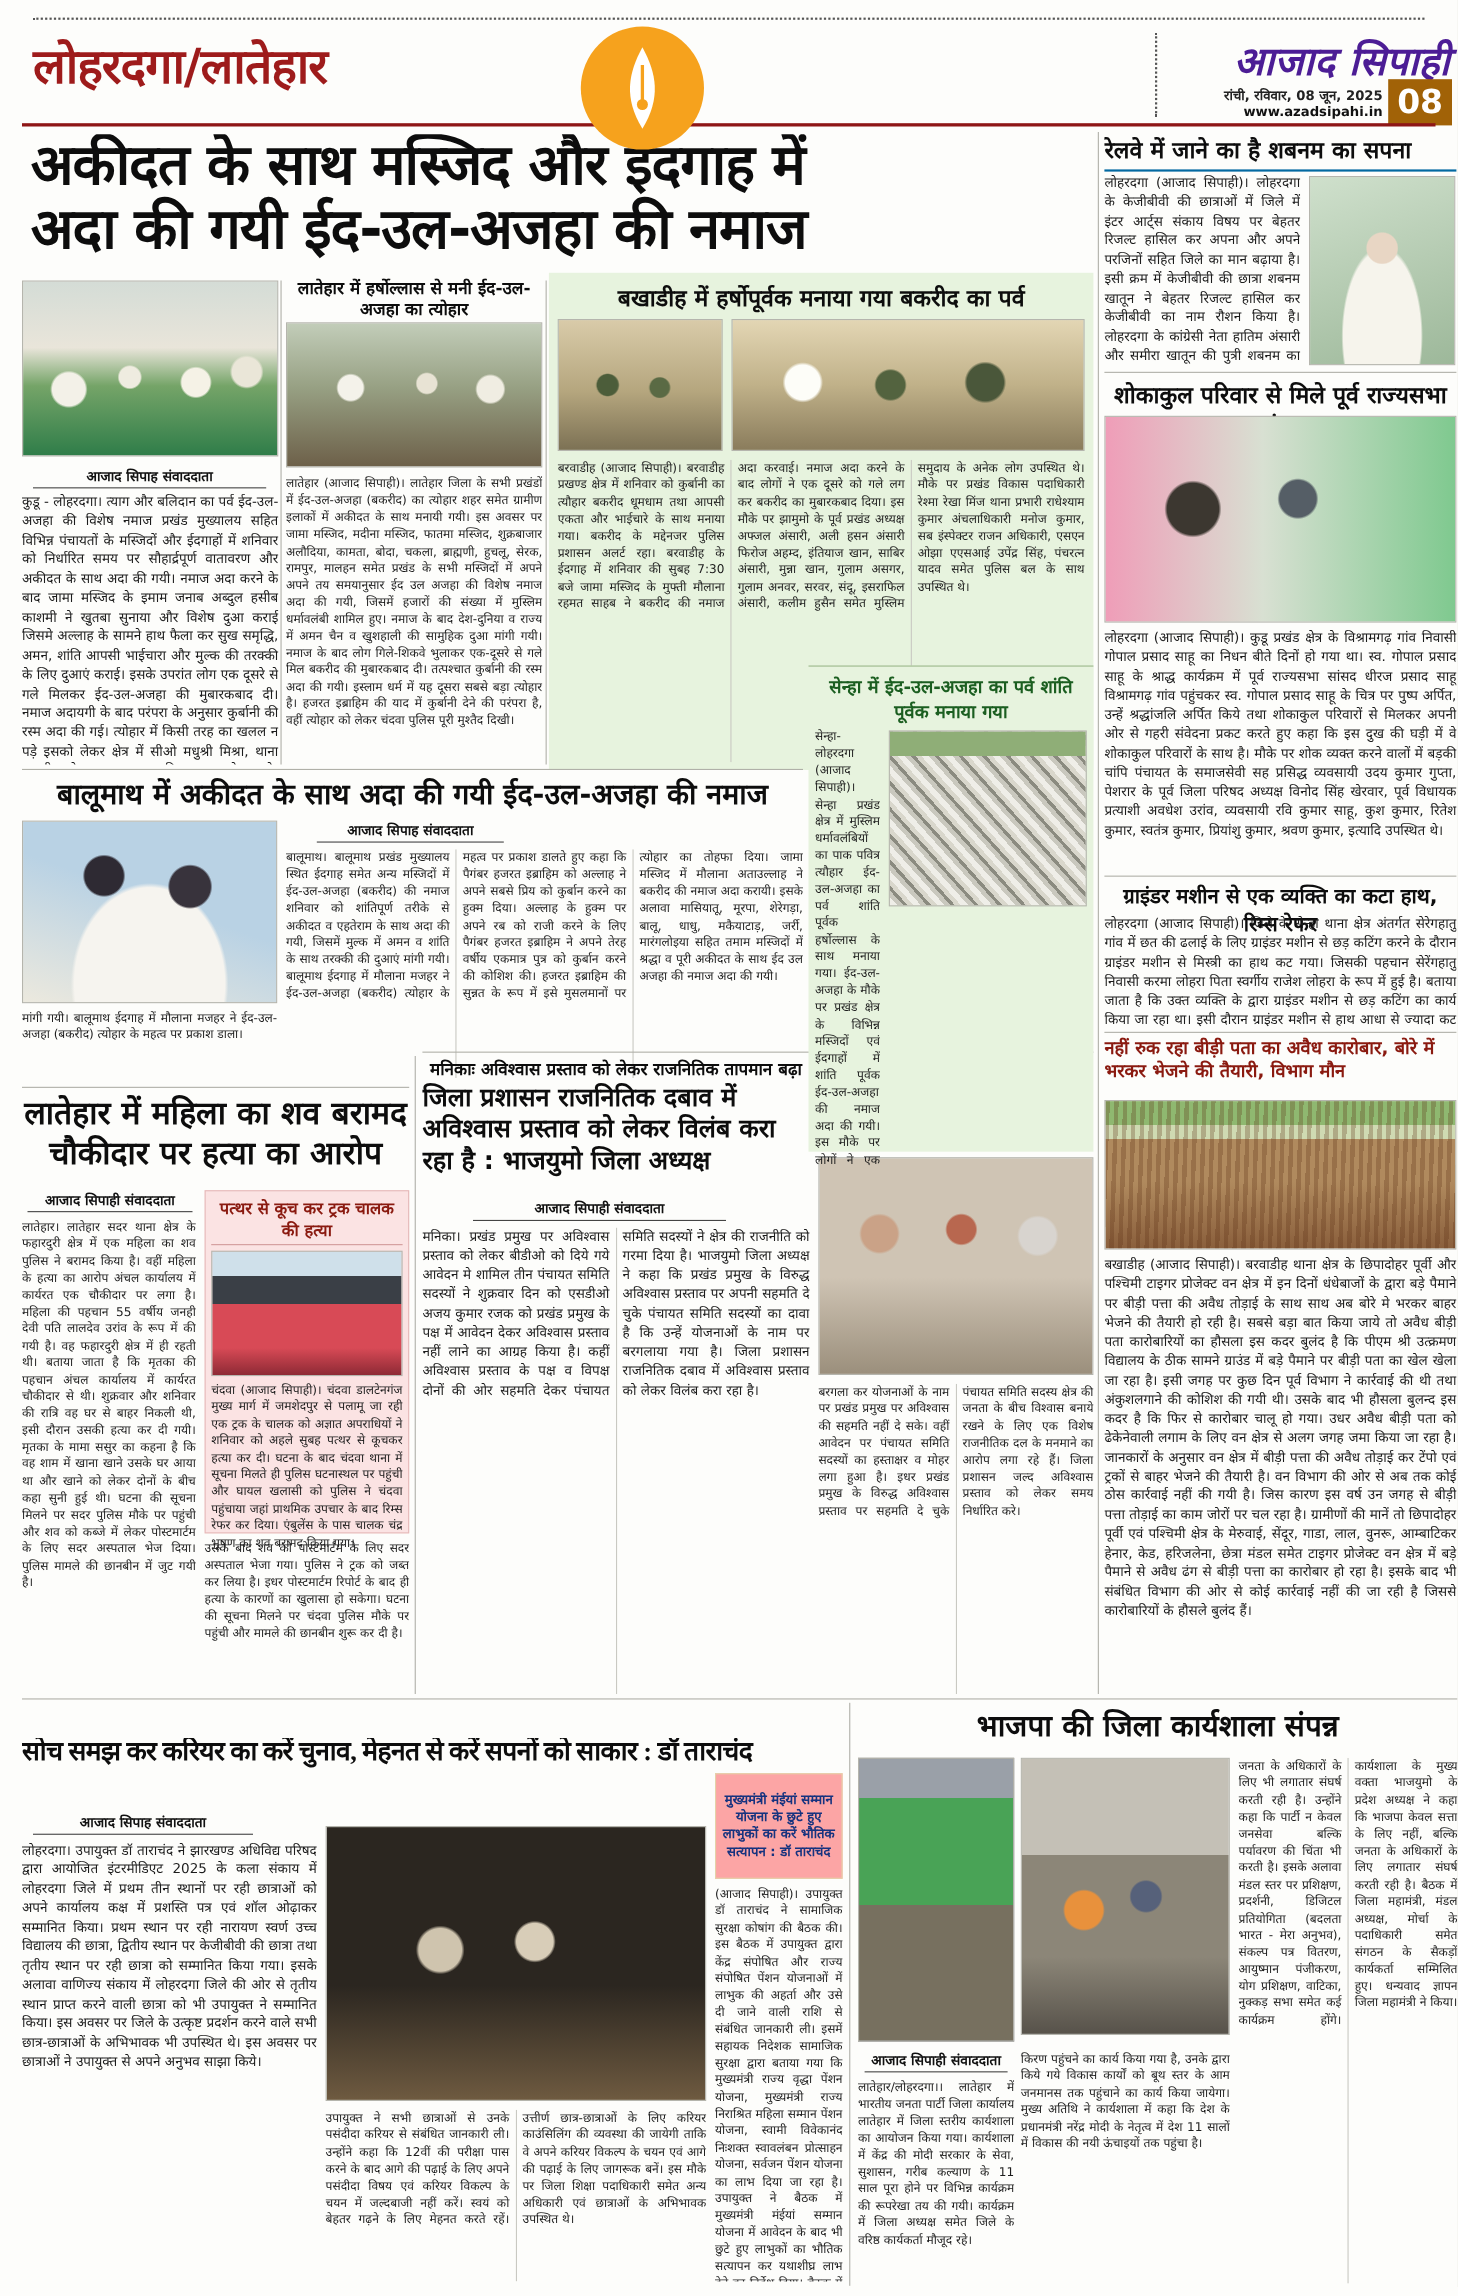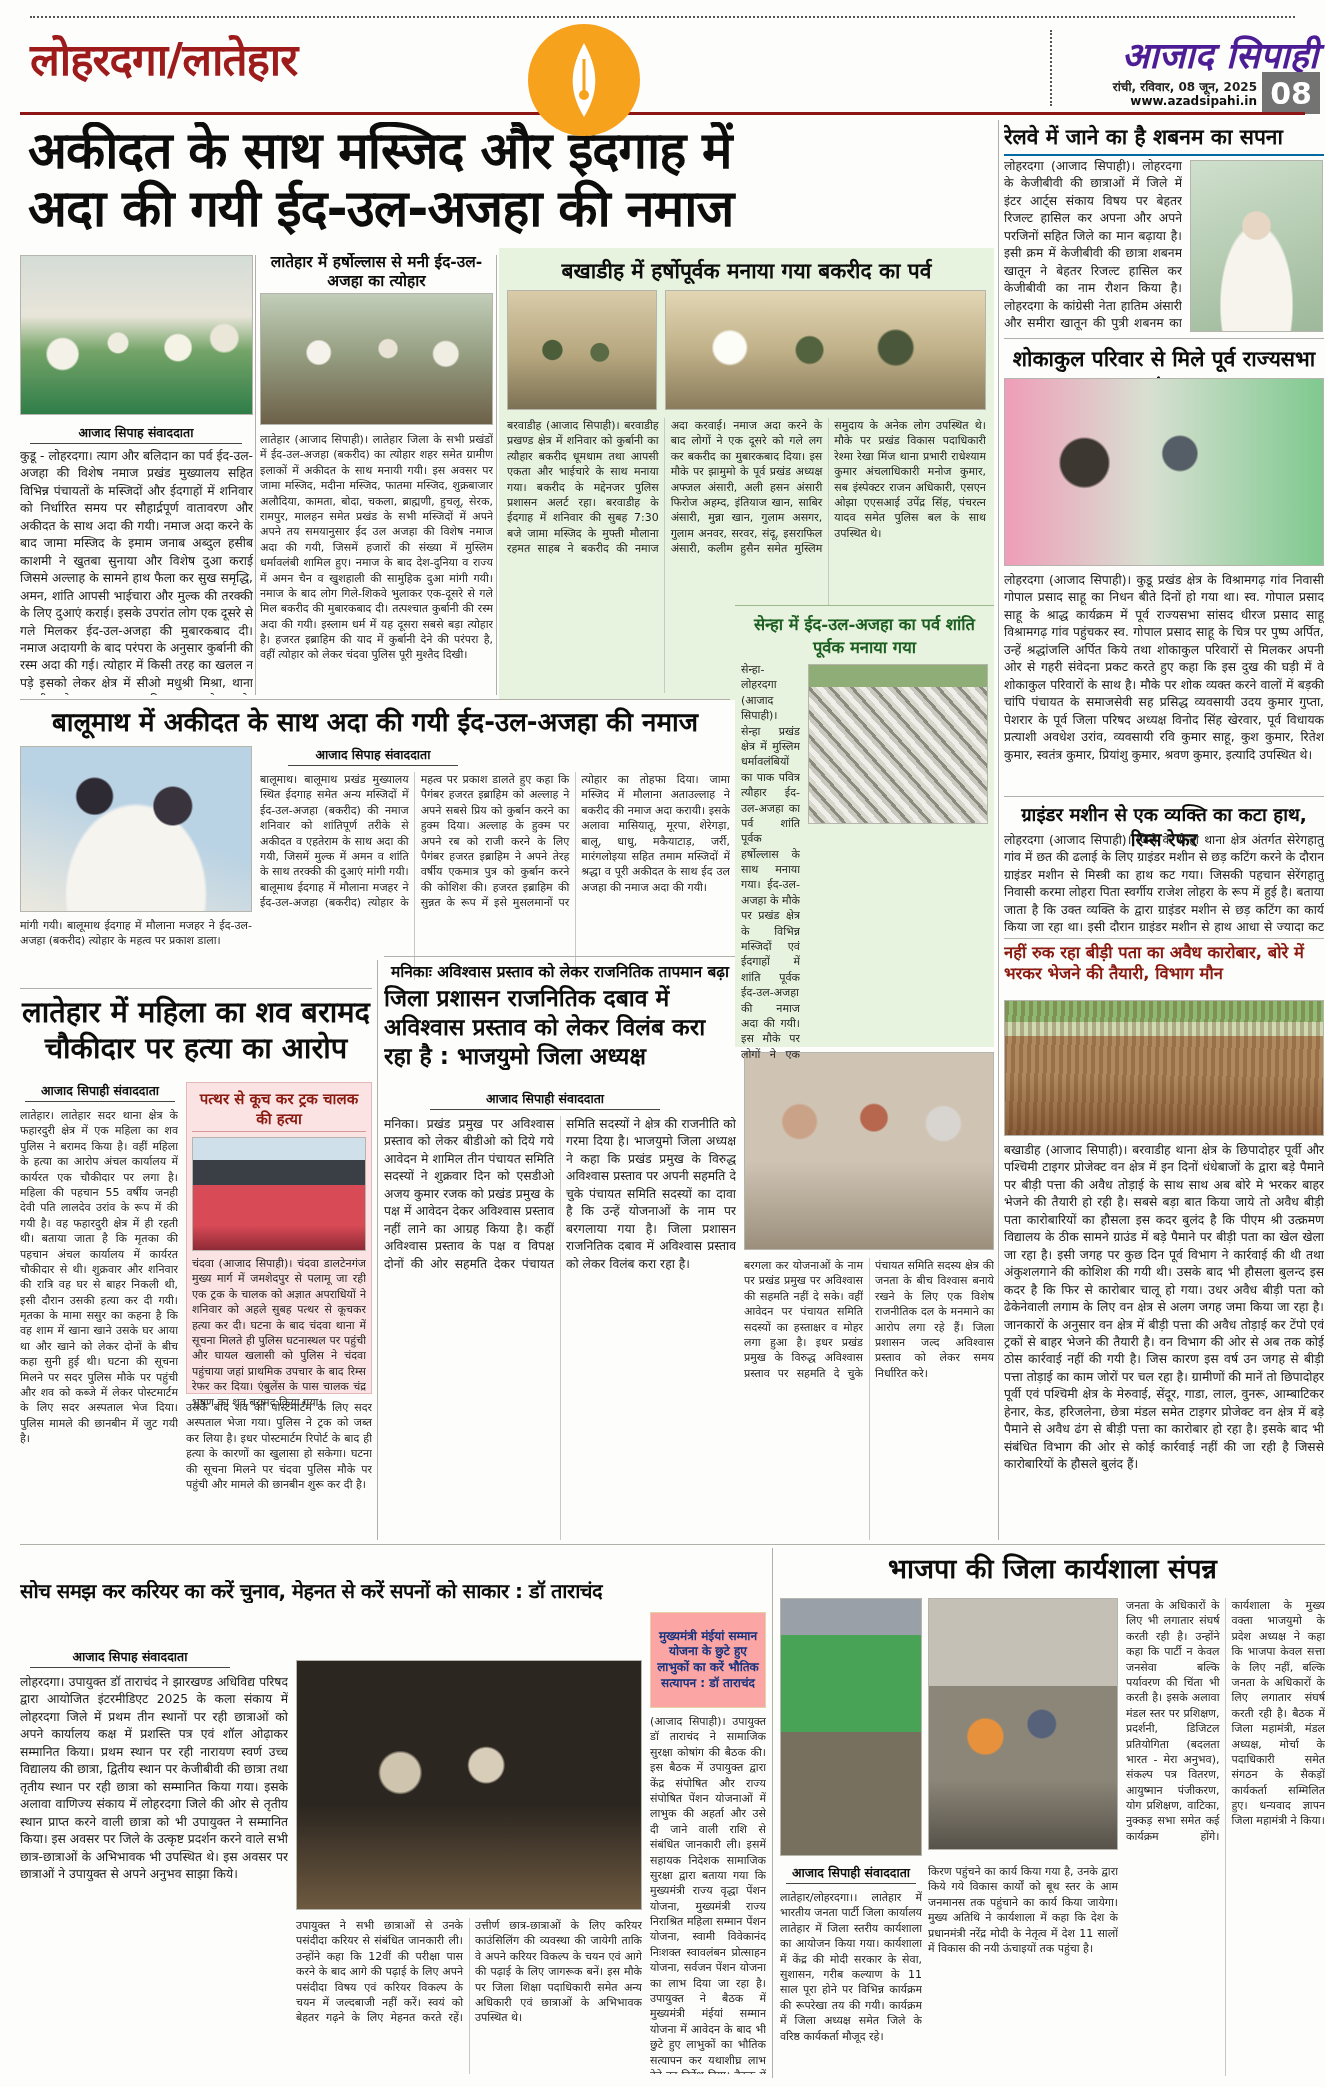--- a/index.html
+++ b/index.html
@@ -87,21 +87,21 @@
       <path d="M27 2 C14 26 10 48 27 76 C44 48 40 26 27 2 Z" fill="#ffffff"></path>
       <line x1="27" y1="18" x2="27" y2="50" stroke="#f6a21d" stroke-width="3"></line>
       <circle cx="27" cy="54" r="5" fill="#f6a21d"></circle>
     </svg>
   </div>
 
   <div class="abs" style="left:1050px;top:30px;height:76px;border-left:2px dotted #555;"></div>
   <div class="abs" style="left:1062px;top:30px;width:256px;text-align:right;font-size:36px;font-weight:800;color:#4c1d95;font-style:italic;">आजाद सिपाही</div>
   <div class="abs" style="left:1062px;top:78px;width:195px;text-align:right;font-size:12px;font-weight:700;color:#222;">रांची, रविवार, 08 जून, 2025</div>
   <div class="abs" style="left:1062px;top:94px;width:195px;text-align:right;font-size:12px;font-weight:700;color:#111;">www.azadsipahi.in</div>
-  <div class="abs" style="left:1262px;top:72px;width:58px;height:42px;background:#737373;color:#fff;font-size:30px;font-weight:800;display:flex;align-items:center;justify-content:center;">08</div>
+  <div class="abs" style="left:1262px;top:72px;width:58px;height:42px;background:#a16207;color:#fff;font-size:30px;font-weight:800;display:flex;align-items:center;justify-content:center;">08</div>
 
   <div class="abs" style="left:20px;top:112px;width:1285px;height:3px;background:#8e1616;"></div>
 
   <div class="abs hl" style="left:28px;top:122px;width:925px;font-size:51px;line-height:1.14;letter-spacing:-1px;">
     <div>अकीदत के साथ मस्जिद और ईदगाह में</div>
     <div>अदा की गयी ईद-उल-अजहा की नमाज</div>
   </div>
 
   <div class="abs ph p-mosque" style="left:20px;top:255px;width:233px;height:160px;"></div>
   <div class="abs byline" style="left:30px;top:424px;width:212px;">आजाद सिपाह संवाददाता</div>
@@ -174,21 +174,21 @@
   <div class="abs hr" style="left:384px;top:956px;width:610px;"></div>
   <div class="abs hl" style="left:384px;top:960px;width:352px;font-size:15.5px;text-align:center;">मनिकाः अविश्वास प्रस्ताव को लेकर राजनितिक तापमान बढ़ा</div>
   <div class="abs hl" style="left:384px;top:984px;width:352px;font-size:23px;line-height:1.25;">जिला प्रशासन राजनितिक दबाव में अविश्वास प्रस्ताव को लेकर विलंब करा रहा है : भाजयुमो जिला अध्यक्ष</div>
   <div class="abs byline" style="left:430px;top:1090px;width:230px;">आजाद सिपाही संवाददाता</div>
   <div class="abs tx cols2" style="left:384px;top:1116px;width:352px;height:424px;">मनिका। प्रखंड प्रमुख पर अविश्वास प्रस्ताव को लेकर बीडीओ को दिये गये आवेदन मे शामिल तीन पंचायत समिति सदस्यों ने शुक्रवार दिन को एसडीओ अजय कुमार रजक को प्रखंड प्रमुख के पक्ष में आवेदन देकर अविश्वास प्रस्ताव नहीं लाने का आग्रह किया है। कहीं अविश्वास प्रस्ताव के पक्ष व विपक्ष दोनों की ओर सहमति देकर पंचायत समिति सदस्यों ने क्षेत्र की राजनीति को गरमा दिया है। भाजयुमो जिला अध्यक्ष ने कहा कि प्रखंड प्रमुख के विरुद्ध अविश्वास प्रस्ताव पर अपनी सहमति दे चुके पंचायत समिति सदस्यों का दावा है कि उन्हें योजनाओं के नाम पर बरगलाया गया है। जिला प्रशासन राजनितिक दबाव में अविश्वास प्रस्ताव को लेकर विलंब करा रहा है।</div>
   <div class="abs ph p-men" style="left:744px;top:1052px;width:250px;height:198px;"></div>
   <div class="abs tx2 cols2" style="left:744px;top:1258px;width:250px;height:282px;">बरगला कर योजनाओं के नाम पर प्रखंड प्रमुख पर अविश्वास की सहमति नहीं दे सके। वहीं आवेदन पर पंचायत समिति सदस्यों का हस्ताक्षर व मोहर लगा हुआ है। इधर प्रखंड प्रमुख के विरुद्ध अविश्वास प्रस्ताव पर सहमति दे चुके पंचायत समिति सदस्य क्षेत्र की जनता के बीच विश्वास बनाये रखने के लिए एक विशेष राजनीतिक दल के मनमाने का आरोप लगा रहे हैं। जिला प्रशासन जल्द अविश्वास प्रस्ताव को लेकर समय निर्धारित करे।</div>
 
   <div class="abs hr" style="left:20px;top:1544px;width:1305px;"></div>
 
-  <div class="abs hl" style="left:20px;top:1580px;width:745px;font-size:20px;line-height:1.15;letter-spacing:-0.5px;">सोच समझ कर करियर का करें चुनाव, मेहनत से करें सपनों को साकार : डॉ ताराचंद</div>
+  <div class="abs hl" style="left:20px;top:1580px;width:745px;font-size:24px;line-height:1.15;letter-spacing:-0.5px;font-family:Liberation Serif, serif;">सोच समझ कर करियर का करें चुनाव, मेहनत से करें सपनों को साकार : डॉ ताराचंद</div>
   <div class="abs byline" style="left:30px;top:1648px;width:200px;">आजाद सिपाह संवाददाता</div>
   <div class="abs tx" style="left:20px;top:1674px;width:268px;height:400px;">लोहरदगा। उपायुक्त डॉ ताराचंद ने झारखण्ड अधिविद्य परिषद द्वारा आयोजित इंटरमीडिएट 2025 के कला संकाय में लोहरदगा जिले में प्रथम तीन स्थानों पर रही छात्राओं को अपने कार्यालय कक्ष में प्रशस्ति पत्र एवं शॉल ओढ़ाकर सम्मानित किया। प्रथम स्थान पर रही नारायण स्वर्ण उच्च विद्यालय की छात्रा, द्वितीय स्थान पर केजीबीवी की छात्रा तथा तृतीय स्थान पर रही छात्रा को सम्मानित किया गया। इसके अलावा वाणिज्य संकाय में लोहरदगा जिले की ओर से तृतीय स्थान प्राप्त करने वाली छात्रा को भी उपायुक्त ने सम्मानित किया। इस अवसर पर जिले के उत्कृष्ट प्रदर्शन करने वाले सभी छात्र-छात्राओं के अभिभावक भी उपस्थित थे। इस अवसर पर छात्राओं ने उपायुक्त से अपने अनुभव साझा किये।</div>
   <div class="abs ph p-award" style="left:296px;top:1660px;width:346px;height:250px;"></div>
   <div class="abs tx2 cols2" style="left:296px;top:1918px;width:346px;height:156px;">उपायुक्त ने सभी छात्राओं से उनके पसंदीदा करियर से संबंधित जानकारी ली। उन्होंने कहा कि 12वीं की परीक्षा पास करने के बाद आगे की पढ़ाई के लिए अपने पसंदीदा विषय एवं करियर विकल्प के चयन में जल्दबाजी नहीं करें। स्वयं को बेहतर गढ़ने के लिए मेहनत करते रहें। उत्तीर्ण छात्र-छात्राओं के लिए करियर काउंसिलिंग की व्यवस्था की जायेगी ताकि वे अपने करियर विकल्प के चयन एवं आगे की पढ़ाई के लिए जागरूक बनें। इस मौके पर जिला शिक्षा पदाधिकारी समेत अन्य अधिकारी एवं छात्राओं के अभिभावक उपस्थित थे।</div>
 
   <div class="abs" style="left:650px;top:1612px;width:116px;height:96px;background:#fca5a5;border:1px solid #e3d3a8;display:flex;align-items:center;">
     <div class="hl" style="font-size:12px;line-height:1.3;color:#16337f;text-align:center;padding:3px;">मुख्यमंत्री मंईयां सम्मान योजना के छुटे हुए लाभुकों का करें भौतिक सत्यापन : डॉ ताराचंद</div>
   </div>
   <div class="abs tx2" style="left:650px;top:1714px;width:116px;height:360px;">(आजाद सिपाही)। उपायुक्त डॉ ताराचंद ने सामाजिक सुरक्षा कोषांग की बैठक की। इस बैठक में उपायुक्त द्वारा केंद्र संपोषित और राज्य संपोषित पेंशन योजनाओं में लाभुक की अहर्ता और उसे दी जाने वाली राशि से संबंधित जानकारी ली। इसमें सहायक निदेशक सामाजिक सुरक्षा द्वारा बताया गया कि मुख्यमंत्री राज्य वृद्धा पेंशन योजना, मुख्यमंत्री राज्य निराश्रित महिला सम्मान पेंशन योजना, स्वामी विवेकानंद निःशक्त स्वावलंबन प्रोत्साहन योजना, सर्वजन पेंशन योजना का लाभ दिया जा रहा है। उपायुक्त ने बैठक में मुख्यमंत्री मंईयां सम्मान योजना में आवेदन के बाद भी छुटे हुए लाभुकों का भौतिक सत्यापन कर यथाशीघ्र लाभ देने का निर्देश दिया। बैठक में सामाजिक सुरक्षा सहायक निदेशक समेत कोषांग के अन्य कर्मी उपस्थित थे।</div>
 

